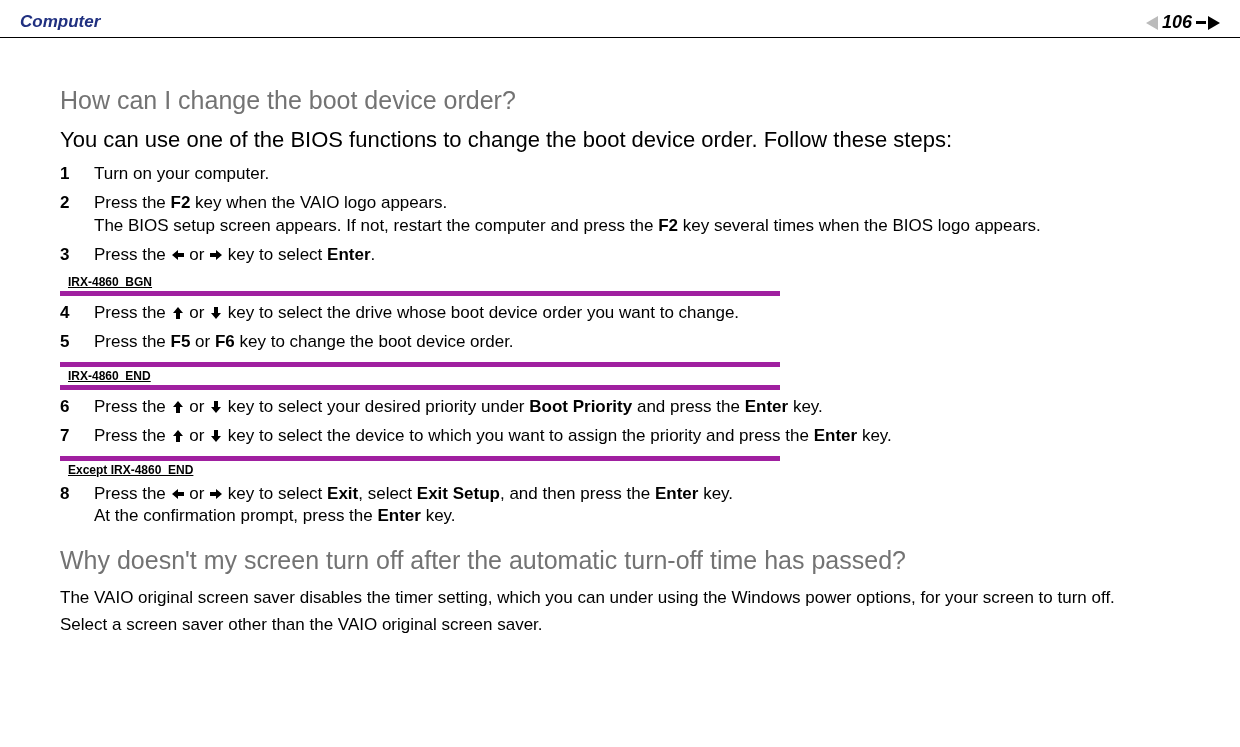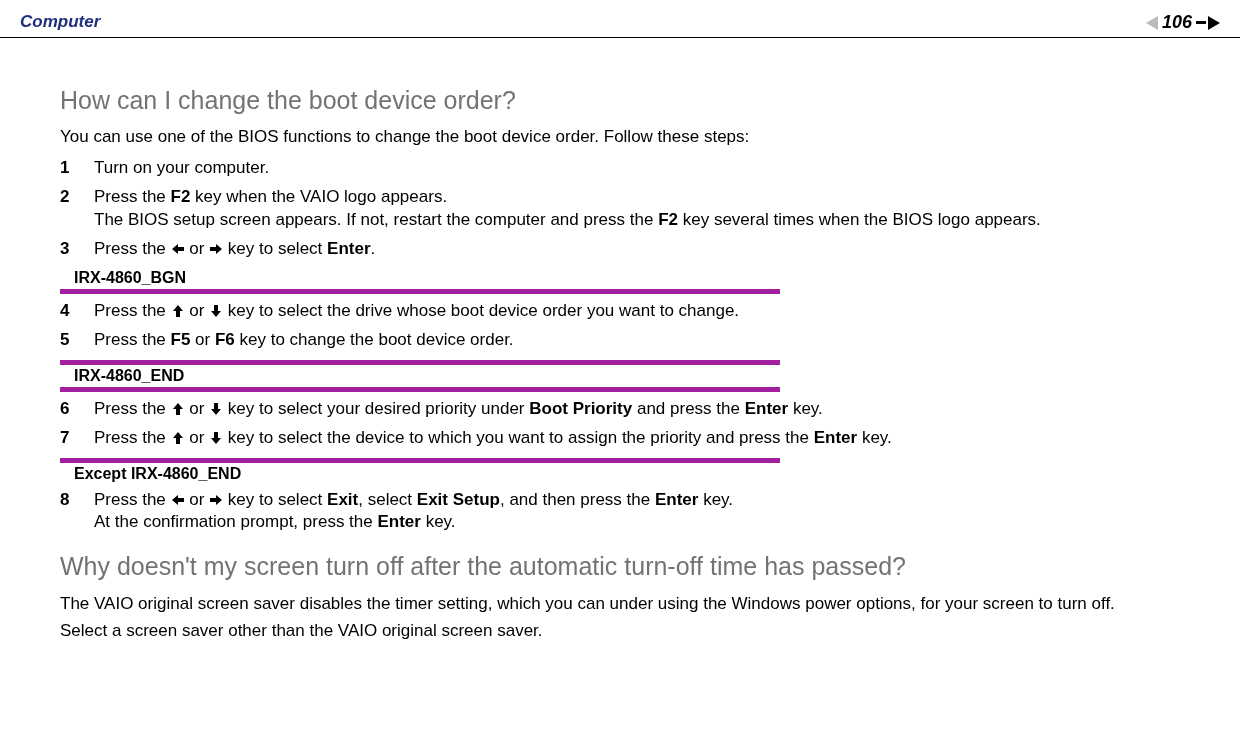--- a/index.html
+++ b/index.html
@@ -51,21 +51,21 @@
     padding: 30px 60px 20px 60px;
   }
   h2.question {
     color: #737373;
     font-weight: normal;
     font-size: 25px;
     margin-top: 18px;
     margin-bottom: 12px;
   }
   .intro {
-    font-size: 17px;
+    font-size: 22px;
     margin-bottom: 10px;
   }
   ol.steps {
     list-style: none;
     counter-reset: step;
     margin-left: 0;
   }
   ol.steps > li {
     counter-increment: step;
     position: relative;
@@ -82,22 +82,23 @@
   }
   .sub {
     display: block;
   }
   .bold { font-weight: bold; }
   .marker-block {
     margin: 8px 0 4px 0;
   }
   .marker-label {
     font-weight: bold;
-    font-size: 16px;
-    margin: 2px 14px;
+    font-size: 12px;
+    margin: 2px 8px;
+    text-decoration: underline;
   }
   .marker-bar {
     height: 5px;
     width: 720px;
     background: #a020a0;
     margin: 2px 0;
   }
   .arrow-icon {
     display: inline-block;
     vertical-align: middle;

